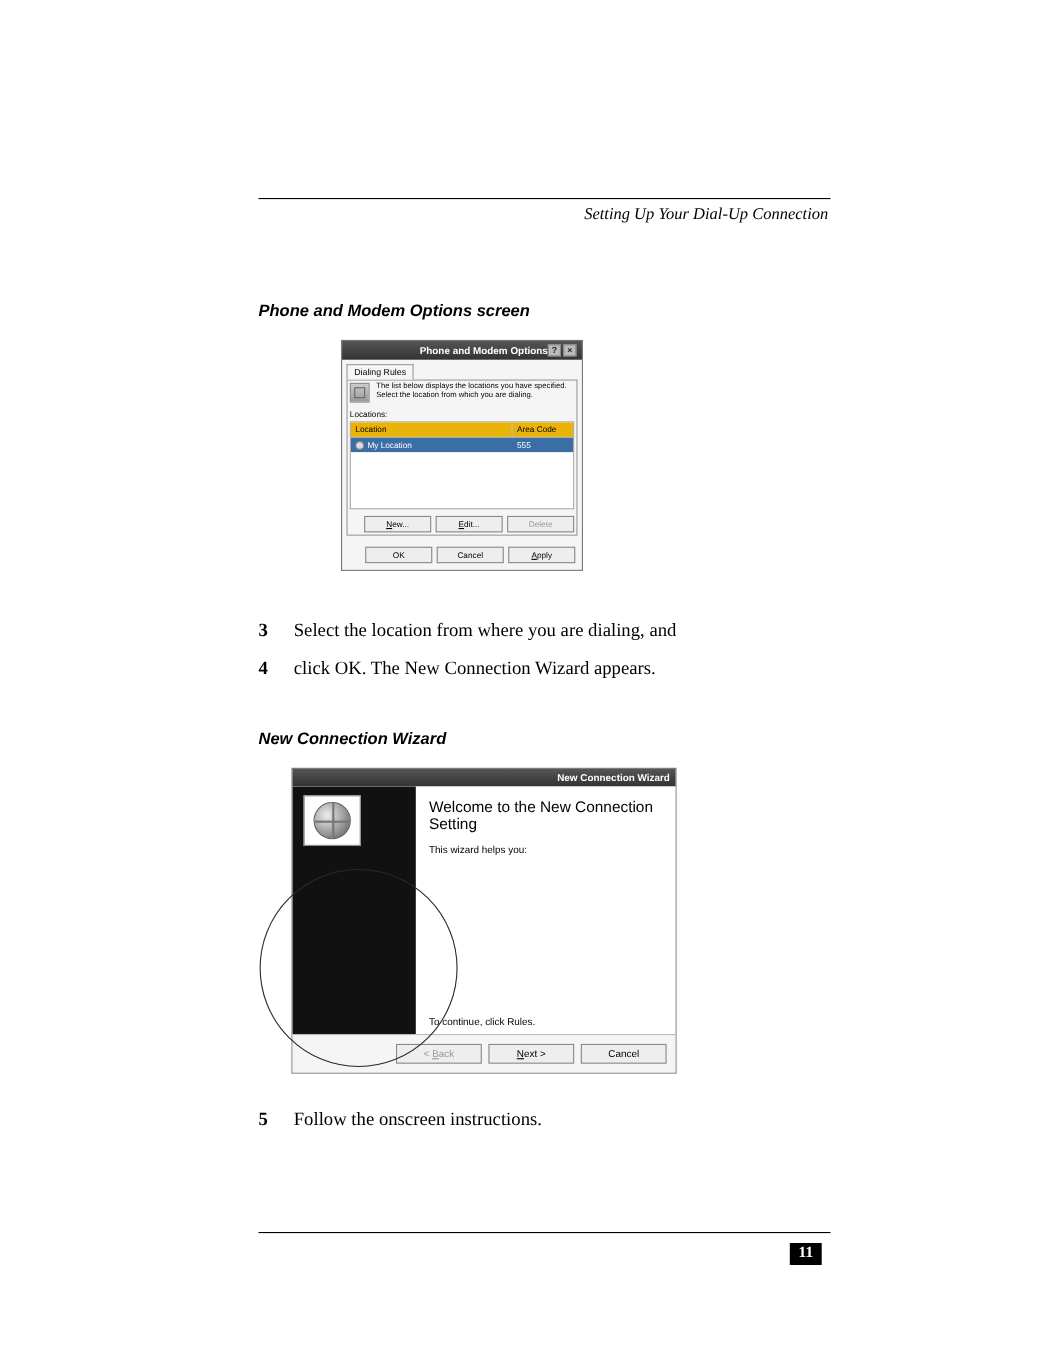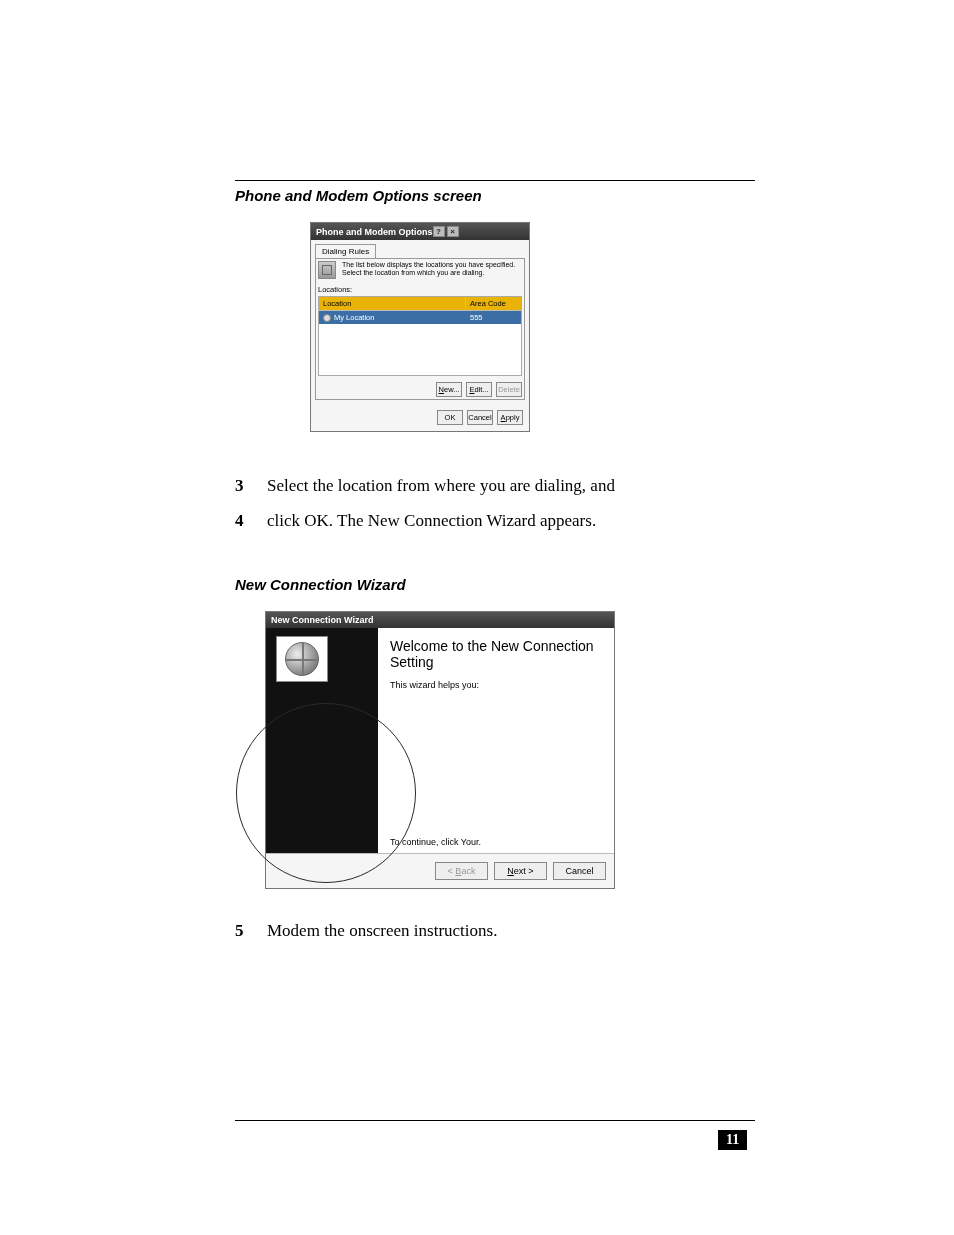--- a/index.html
+++ b/index.html
@@ -45,21 +45,21 @@
     font-size: 8px;
     background: #f5f5f5;
   }
   .titlebar {
     background: linear-gradient(#555,#333);
     color: #fff;
     font-weight: bold;
     font-size: 9px;
     padding: 3px 5px;
     display: flex;
-    justify-content: flex-start;
+    justify-content: flex-end;
     align-items: center;
   }
   .titlebar-btns { display: flex; gap: 2px; }
   .tbbtn {
     width: 12px; height: 11px;
     background: #bbb;
     border: 1px solid #888;
     font-size: 8px;
     line-height: 9px;
     text-align: center;
@@ -128,21 +128,21 @@
     width:8px;height:8px;border-radius:50%;
     background:#ddd;border:1px solid #888;flex:0 0 8px;
   }
   .btnrow {
     display: flex; justify-content: flex-end; gap: 4px;
     margin-top: 6px;
   }
   .winbtn {
     font-size: 7.5px;
     padding: 2px 0;
-    width: 26px;
+    width: 61px;
     text-align: center;
     background: #eee;
     border: 1px solid #888;
   }
   .winbtn.disabled { color: #999; }
   .dlg1-footer {
     display: flex; justify-content: flex-end; gap: 4px;
     padding: 6px;
   }
 
@@ -211,21 +211,21 @@
   .wiz-p { font-size: 9px; margin-bottom: 6px; }
   .wiz-ul { list-style: disc; padding-left: 14px; font-size: 9px; }
   .wiz-ul li { margin-bottom: 5px; line-height:1.25; }
   .wiz-cont { font-size: 9px; margin-top: auto; padding-top: 40px; }
   .dlg2-footer {
     border-top: 1px solid #bbb;
     padding: 8px;
     display:flex; justify-content:flex-end; gap:6px;
     background:#f5f5f5;
   }
-  .dlg2-footer .winbtn { width: 53px; font-size:9px; padding:3px 0; }
+  .dlg2-footer .winbtn { width: 78px; font-size:9px; padding:3px 0; }
 
   
   .foot-rule {
     position:absolute;
     left:235px; top:1120px; width:520px;
     border-top:1.5px solid #000;
   }
   .page-num-box {
     position:absolute;
     left:718px; top:1130px;
@@ -234,20 +234,21 @@
     font-size:14px;
     padding:2px 8px;
   }
   .u { text-decoration: underline; }
 </style>
 </head>
 <body>
 
 <div class="page">
   <div class="top-rule"></div>
+  <div class="running-head">Setting Up Your Dial-Up Connection</div>
 
   <div class="sec-heading">Phone and Modem Options screen</div>
 
   <div class="dlg1-wrap">
     <div class="dlg1">
       <div class="titlebar">
         <span>Phone and Modem Options</span>
         <span class="titlebar-btns">
           <span class="tbbtn">?</span>
           <span class="tbbtn">×</span>
@@ -310,33 +311,33 @@
       <div class="dlg2-body">
         <div class="dlg2-side">
           <div class="bg-globe"></div>
           <div class="globe-box">
             <div class="globe"></div>
           </div>
         </div>
         <div class="dlg2-main">
           <div class="wiz-title">Welcome to the New Connection Setting</div>
           <div class="wiz-p">This wizard helps you:</div>
-          <div class="wiz-cont">To continue, click Your.</div>
+          <div class="wiz-cont">To continue, click Rules.</div>
         </div>
       </div>
       <div class="dlg2-footer">
         <div class="winbtn disabled">&lt; <span class="u">B</span>ack</div>
         <div class="winbtn"><span class="u">N</span>ext &gt;</div>
         <div class="winbtn">Cancel</div>
       </div>
     </div>
   </div>
 
   <div class="steps">
     <div class="step">
       <div class="num">5</div>
-      <div>Modem the onscreen instructions.</div>
+      <div>Follow the onscreen instructions.</div>
     </div>
   </div>
 </div>
 
 <div class="foot-rule"></div>
 <div class="page-num-box">11</div>
 
 </body></html>

